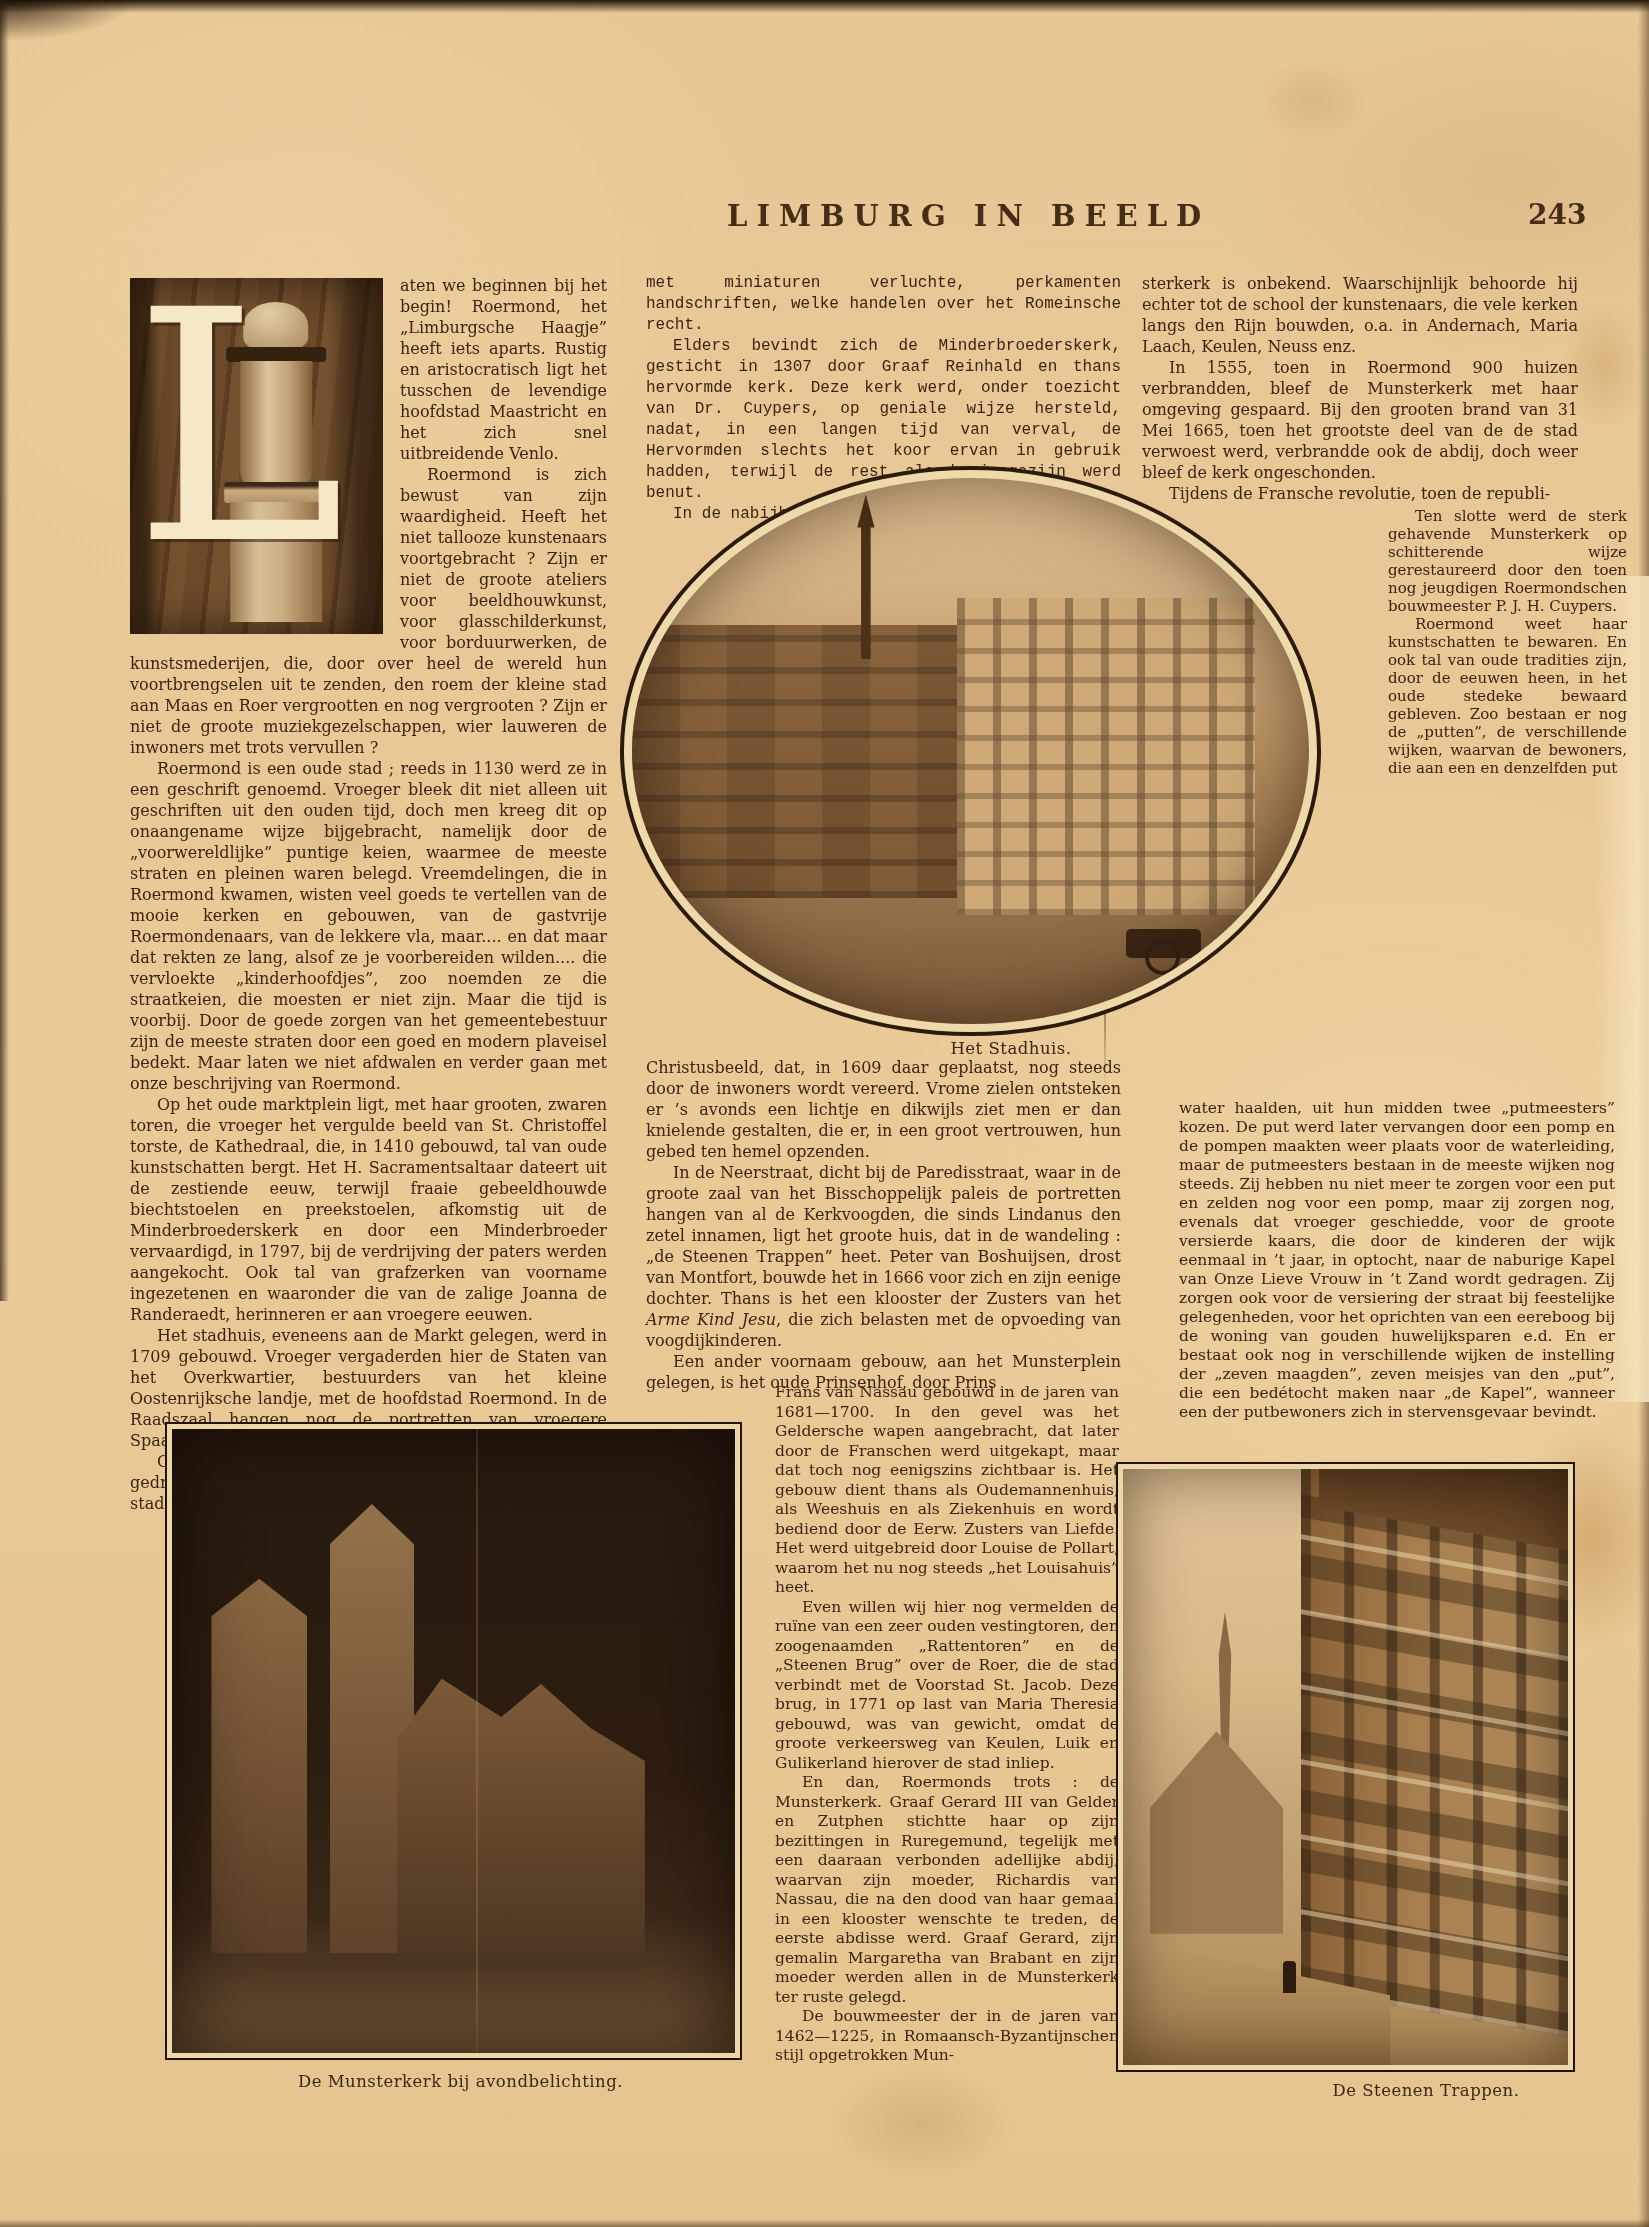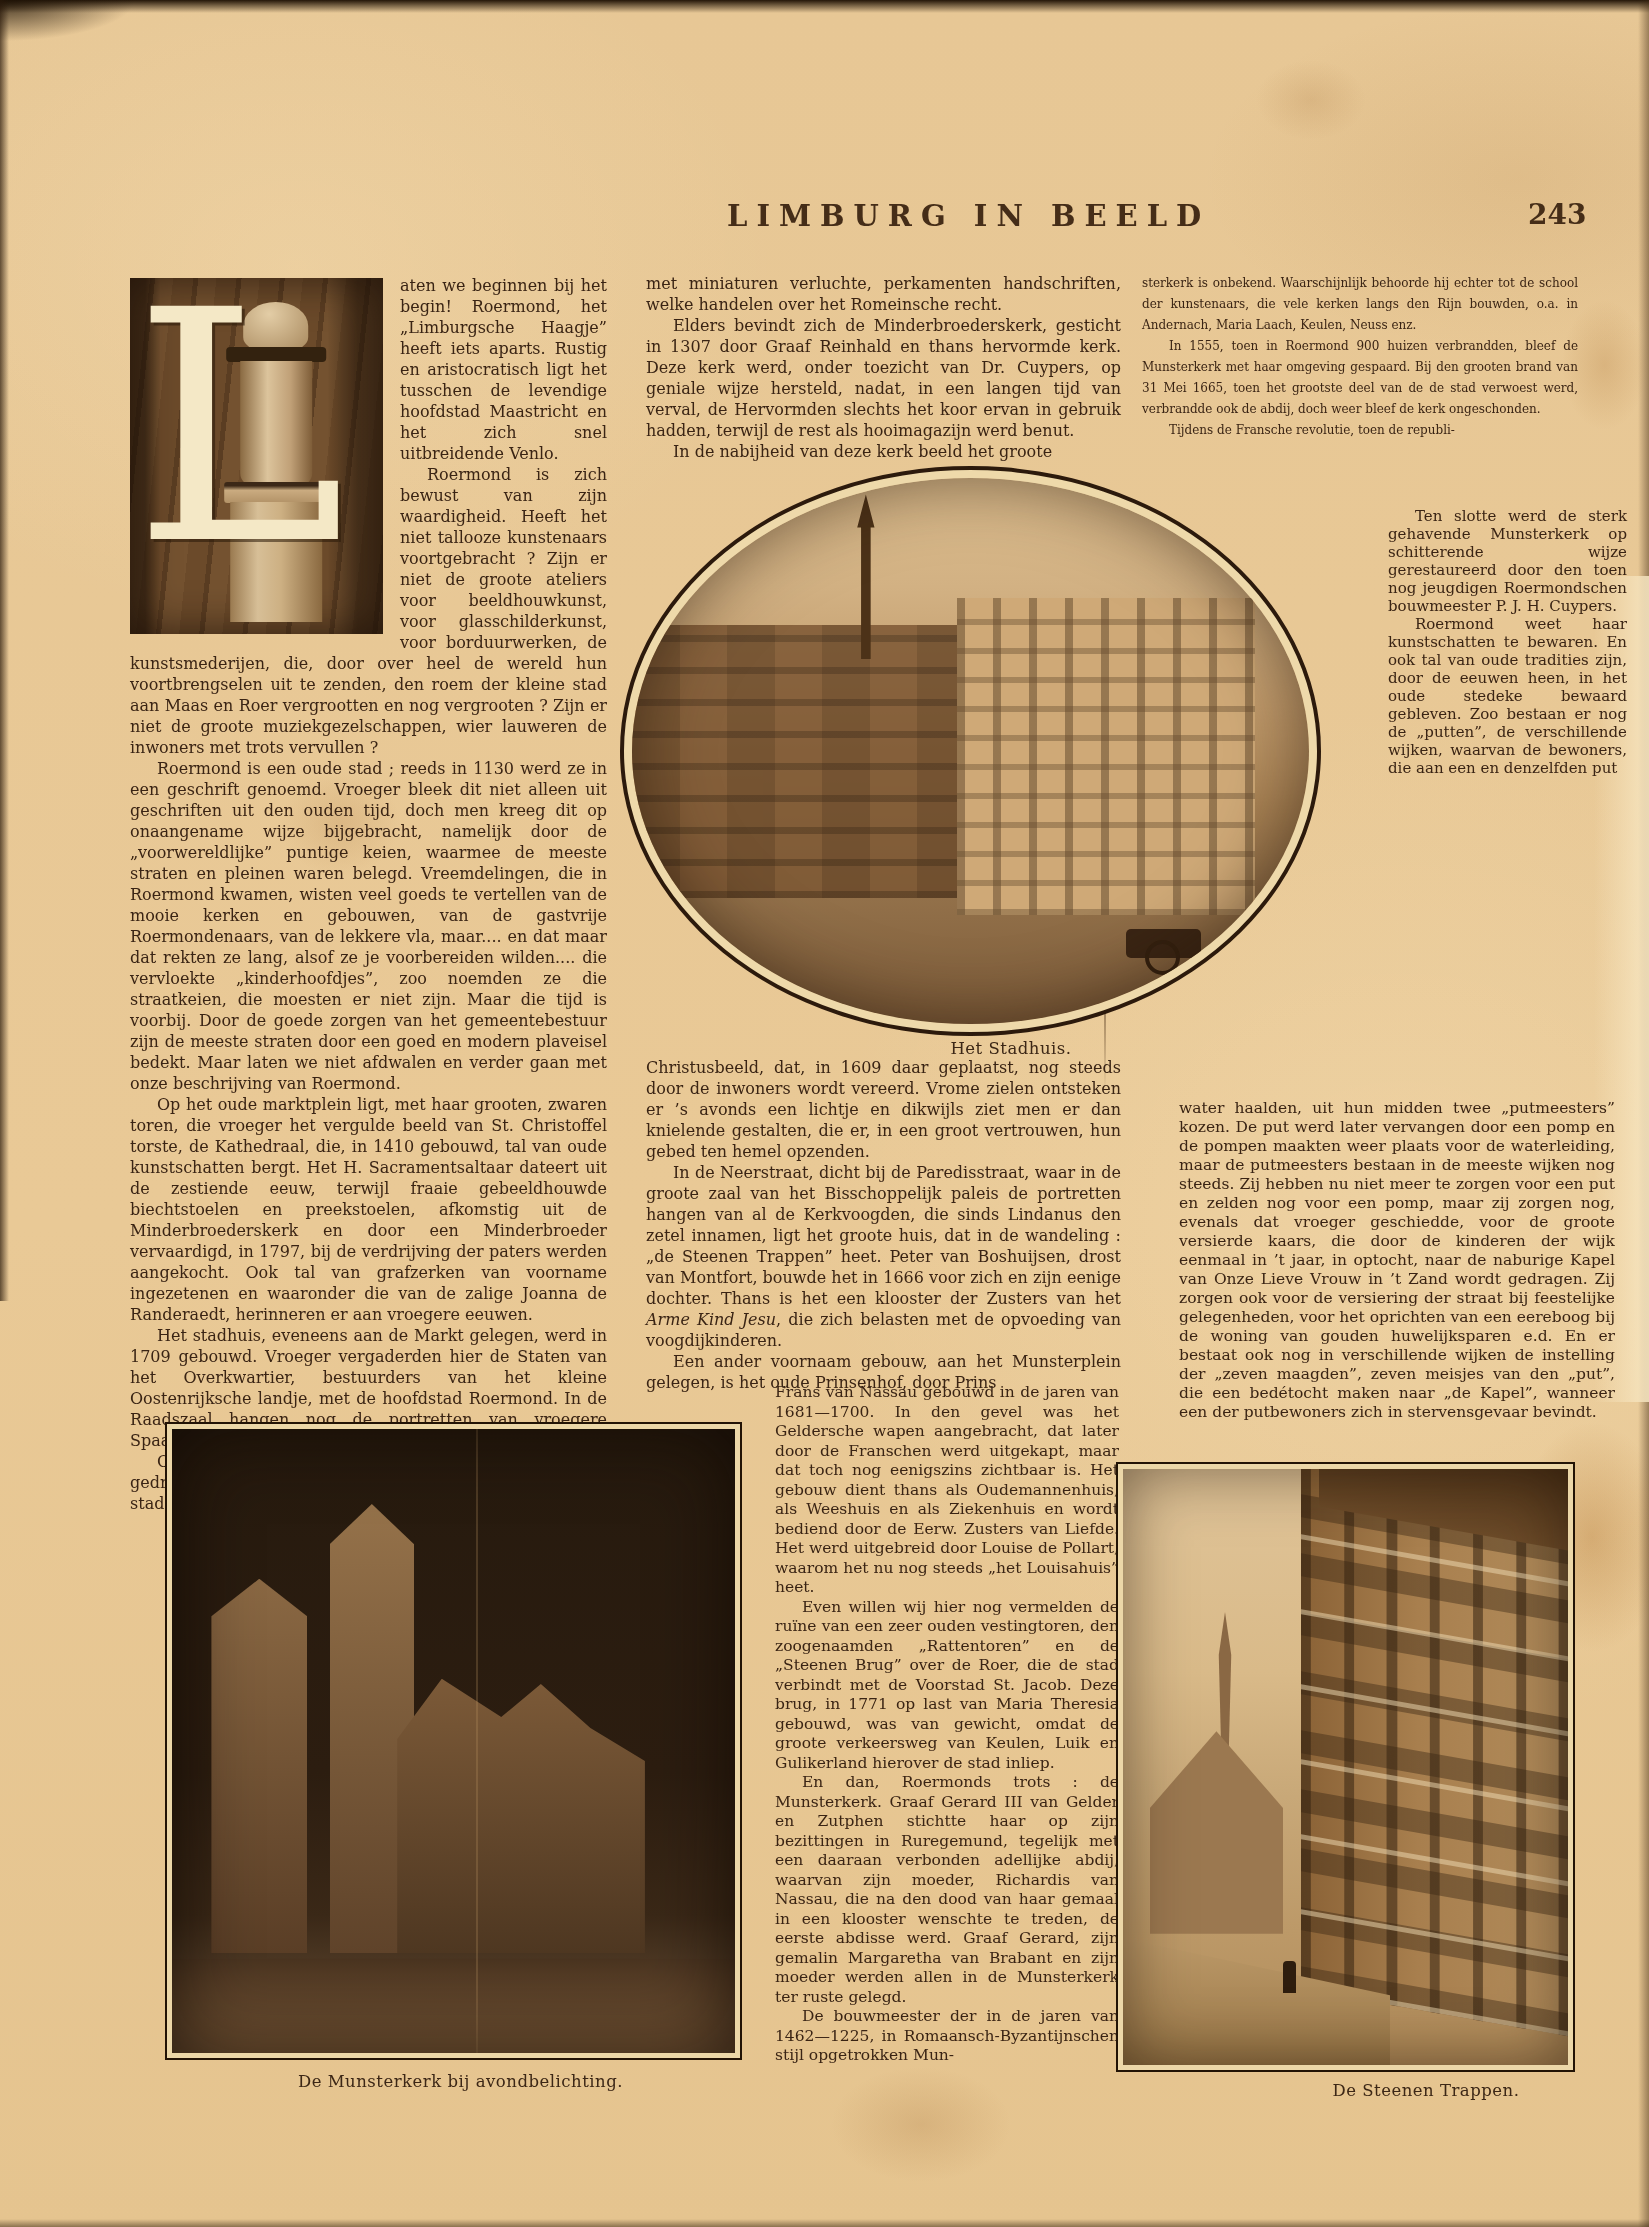--- a/index.html
+++ b/index.html
@@ -33,24 +33,24 @@
     font-family:"DejaVu Serif","Liberation Serif",serif;font-weight:700;font-size:65px;letter-spacing:1px;
     background:linear-gradient(#f6e7c0 8%,#ecd2a0 34%,#c49b62 58%,#7d572e 82%,#4f3418 100%);
     -webkit-background-clip:text;background-clip:text;color:transparent;-webkit-text-fill-color:transparent;
     -webkit-text-stroke:1.5px #4a2f16;}
   .bigtitle .t-cap{font-size:1.26em;}
   
   .col{position:absolute;text-align:justify;color:#3a2414;}
   .col p{margin:0;}
   .col p.ind{text-indent:27px;}
   #col1{left:130px;top:275px;width:477px;font-size:16px;line-height:21px;}
-  #col2top{left:646px;top:273px;width:475px;font-size:16px;line-height:21px;}
+  #col2top{left:646px;top:273px;width:475px;font-size:16px;line-height:21px;font-family:Liberation Mono, monospace;}
   #col2a{left:646px;top:1057px;width:475px;font-size:16px;line-height:21px;}
   #col2b{left:775px;top:1383px;width:344px;font-size:15.5px;line-height:19.5px;}
-  #col3a{left:1142px;top:273px;width:436px;font-size:12px;line-height:21px;}
+  #col3a{left:1142px;top:273px;width:436px;font-size:16px;line-height:21px;}
   #col3b{left:1388px;top:507px;width:239px;font-size:15px;line-height:18px;}
   #col3c{left:1142px;top:1099px;width:436px;font-size:15.5px;line-height:19px;margin-left:37px;}
   .ital{font-style:italic;}
   
   .initial-fig{float:left;width:253px;height:356px;margin:3px 17px 4px 0;position:relative;overflow:hidden;
     background:
       linear-gradient(90deg, rgba(30,18,8,.55) 0 6%, rgba(0,0,0,0) 12%),
       linear-gradient(270deg, rgba(30,18,8,.5) 0 10%, rgba(0,0,0,0) 22%),
       repeating-linear-gradient(96deg,#6b4a2a 0 20px,#5a3d22 20px 25px,#745230 25px 43px);
     box-shadow:inset 0 0 45px rgba(25,14,5,.75);}

